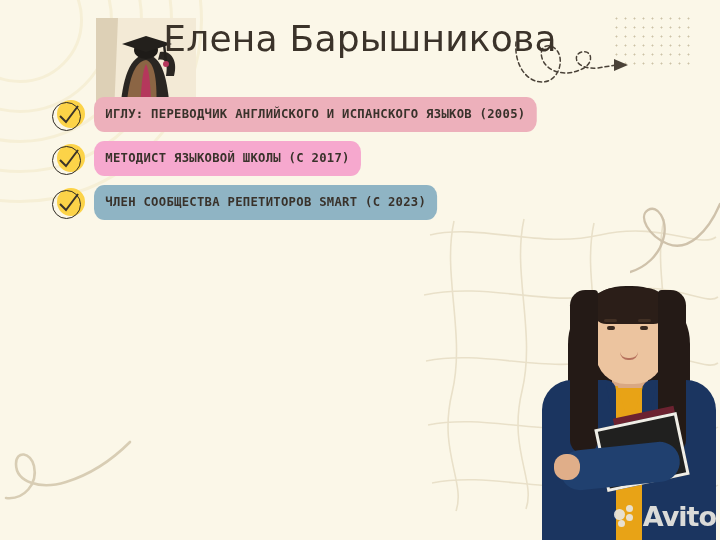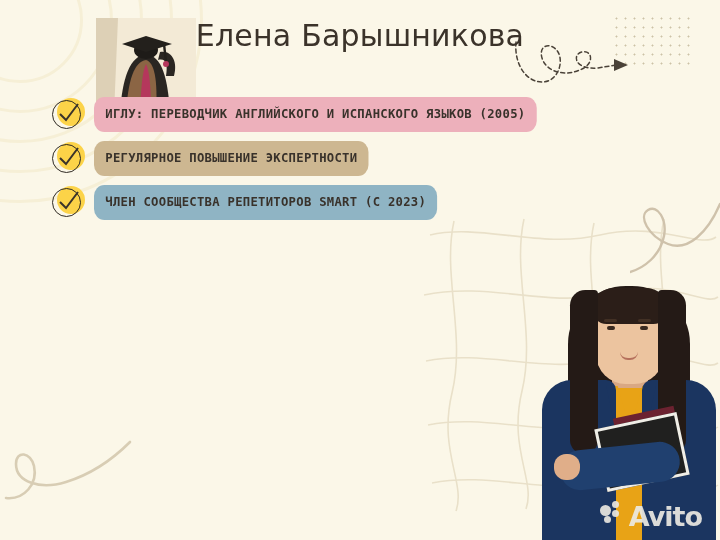--- a/index.html
+++ b/index.html
@@ -87,37 +87,37 @@
     height: 96px;
   }
 
   
   .title {
     position: absolute;
     left: 0;
     right: 0;
     top: 18px;
     text-align: center;
-    font-size: 30px;
+    font-size: 36px;
     letter-spacing: .2px;
     color: #3b332a;
     font-weight: 400;
     font-family: "DejaVu Sans", "Liberation Sans", sans-serif;
   }
 
   
   .list {
     position: absolute;
     left: 52px;
     top: 97px;
     width: 620px;
   }
   .row {
     display: flex;
-    align-items: flex-start;
+    align-items: flex-end;
     margin-bottom: 9px;
   }
   .check {
     position: relative;
     flex: 0 0 auto;
     width: 33px;
     height: 33px;
     margin-right: 9px;
   }
   .check .disc {
@@ -318,24 +318,24 @@
     position: absolute;
     left: 74px;
     top: 144px;
     width: 62px;
     height: 18px;
     background: #6c2230;
     transform: rotate(-12deg);
   }
   .watermark {
     position: absolute;
-    right: 18px;
+    right: 4px;
     bottom: 8px;
     display: flex;
-    align-items: flex-start;
+    align-items: center;
     opacity: .92;
   }
   .wm-dots {
     position: relative;
     width: 26px;
     height: 24px;
     margin-right: 3px;
   }
   .wm-dots i {
     position: absolute;
@@ -419,32 +419,32 @@
           <span class="ring"></span>
         <svg width="27" height="26" viewBox="0 0 27 26">
             <path d="M5 13 L11 19 L23 3" fill="none" stroke="#3a332a" stroke-width="2"></path>
           </svg>
       </span>
       <span class="badge" style="background:#edb0bb">ИГЛУ: ПЕРЕВОДЧИК АНГЛИЙСКОГО И ИСПАНСКОГО ЯЗЫКОВ (2005)</span>
     </div>
 
 
 
-
-
     <div class="row">
       <span class="check">
         <span class="disc"></span>
           <span class="ring"></span>
         <svg width="27" height="26" viewBox="0 0 27 26">
             <path d="M5 13 L11 19 L23 3" fill="none" stroke="#3a332a" stroke-width="2"></path>
           </svg>
       </span>
-      <span class="badge" style="background:#cdb791">РЕГУЛЯРНОЕ ПОВЫШЕНИЕ ЭКСПЕРТНОСТИ</span>
+      <span class="badge" style="background:#f6a8ce">МЕТОДИСТ ЯЗЫКОВОЙ ШКОЛЫ (С 2017)</span>
     </div>
+
+
 
     <div class="row">
       <span class="check">
         <span class="disc"></span>
           <span class="ring"></span>
         <svg width="27" height="26" viewBox="0 0 27 26">
             <path d="M5 13 L11 19 L23 3" fill="none" stroke="#3a332a" stroke-width="2"></path>
           </svg>
       </span>
       <span class="badge" style="background:#8fb4c4">ЧЛЕН СООБЩЕСТВА РЕПЕТИТОРОВ SMART (С 2023)</span>

